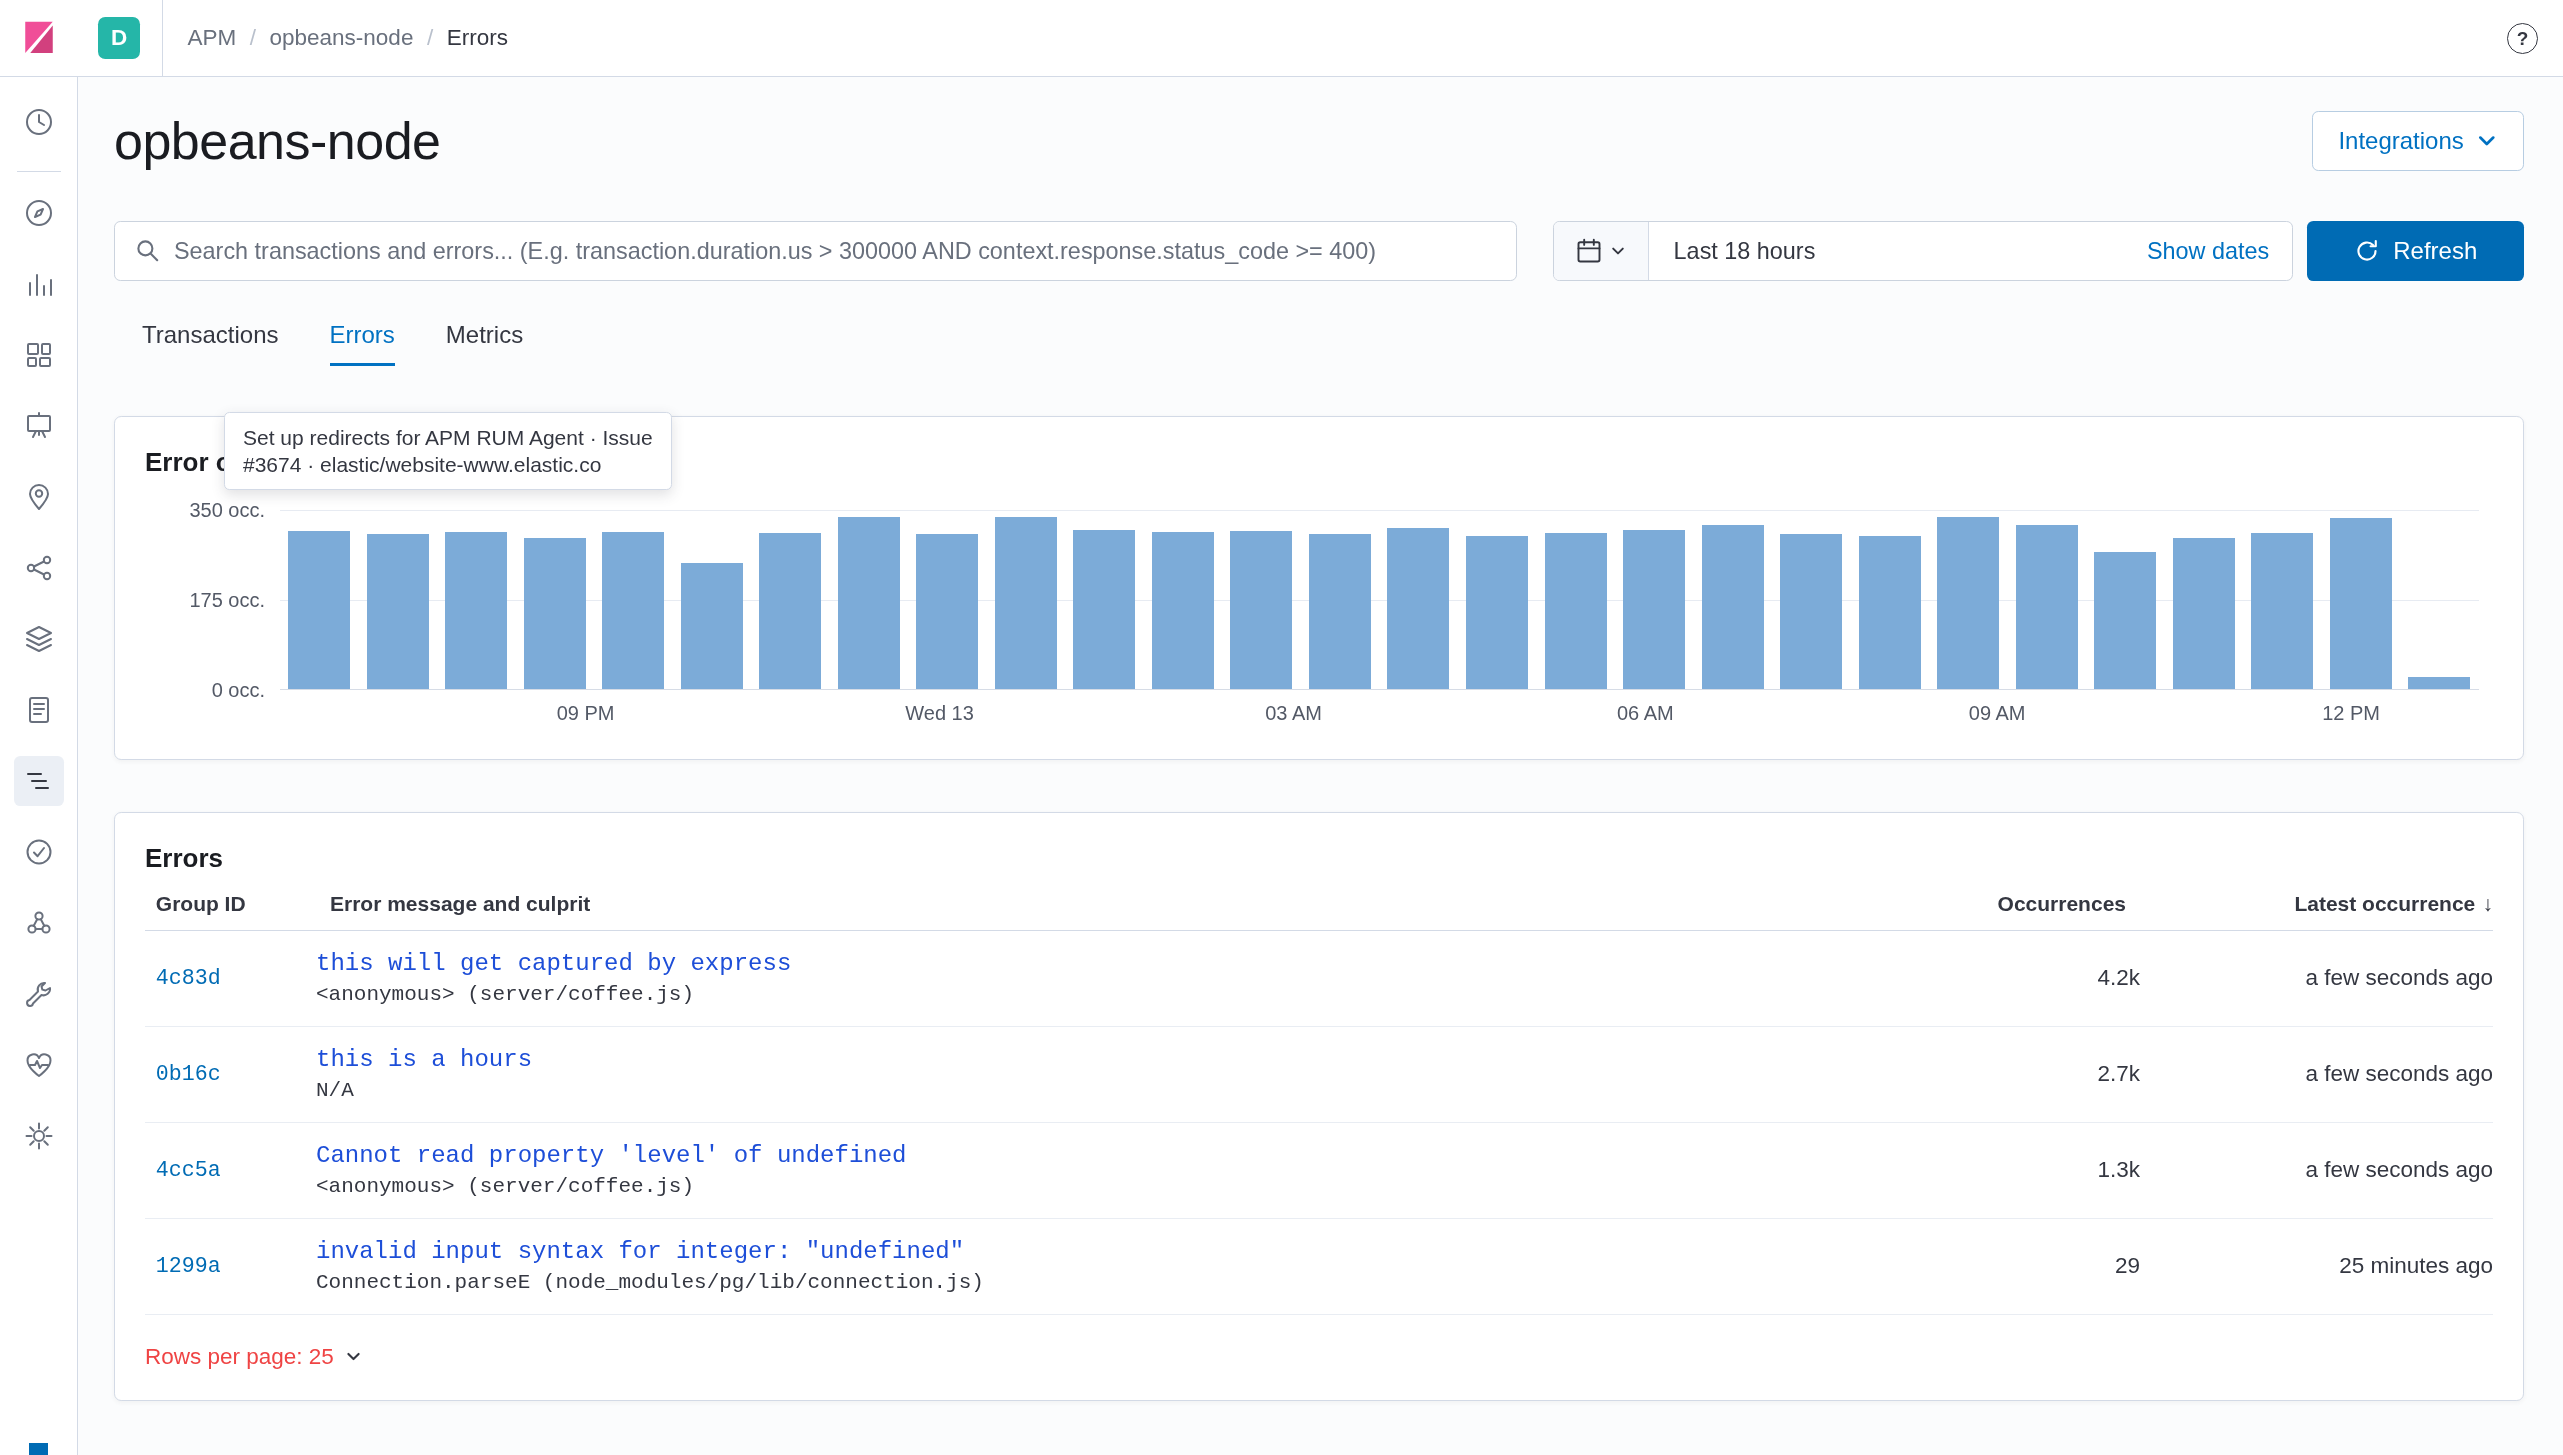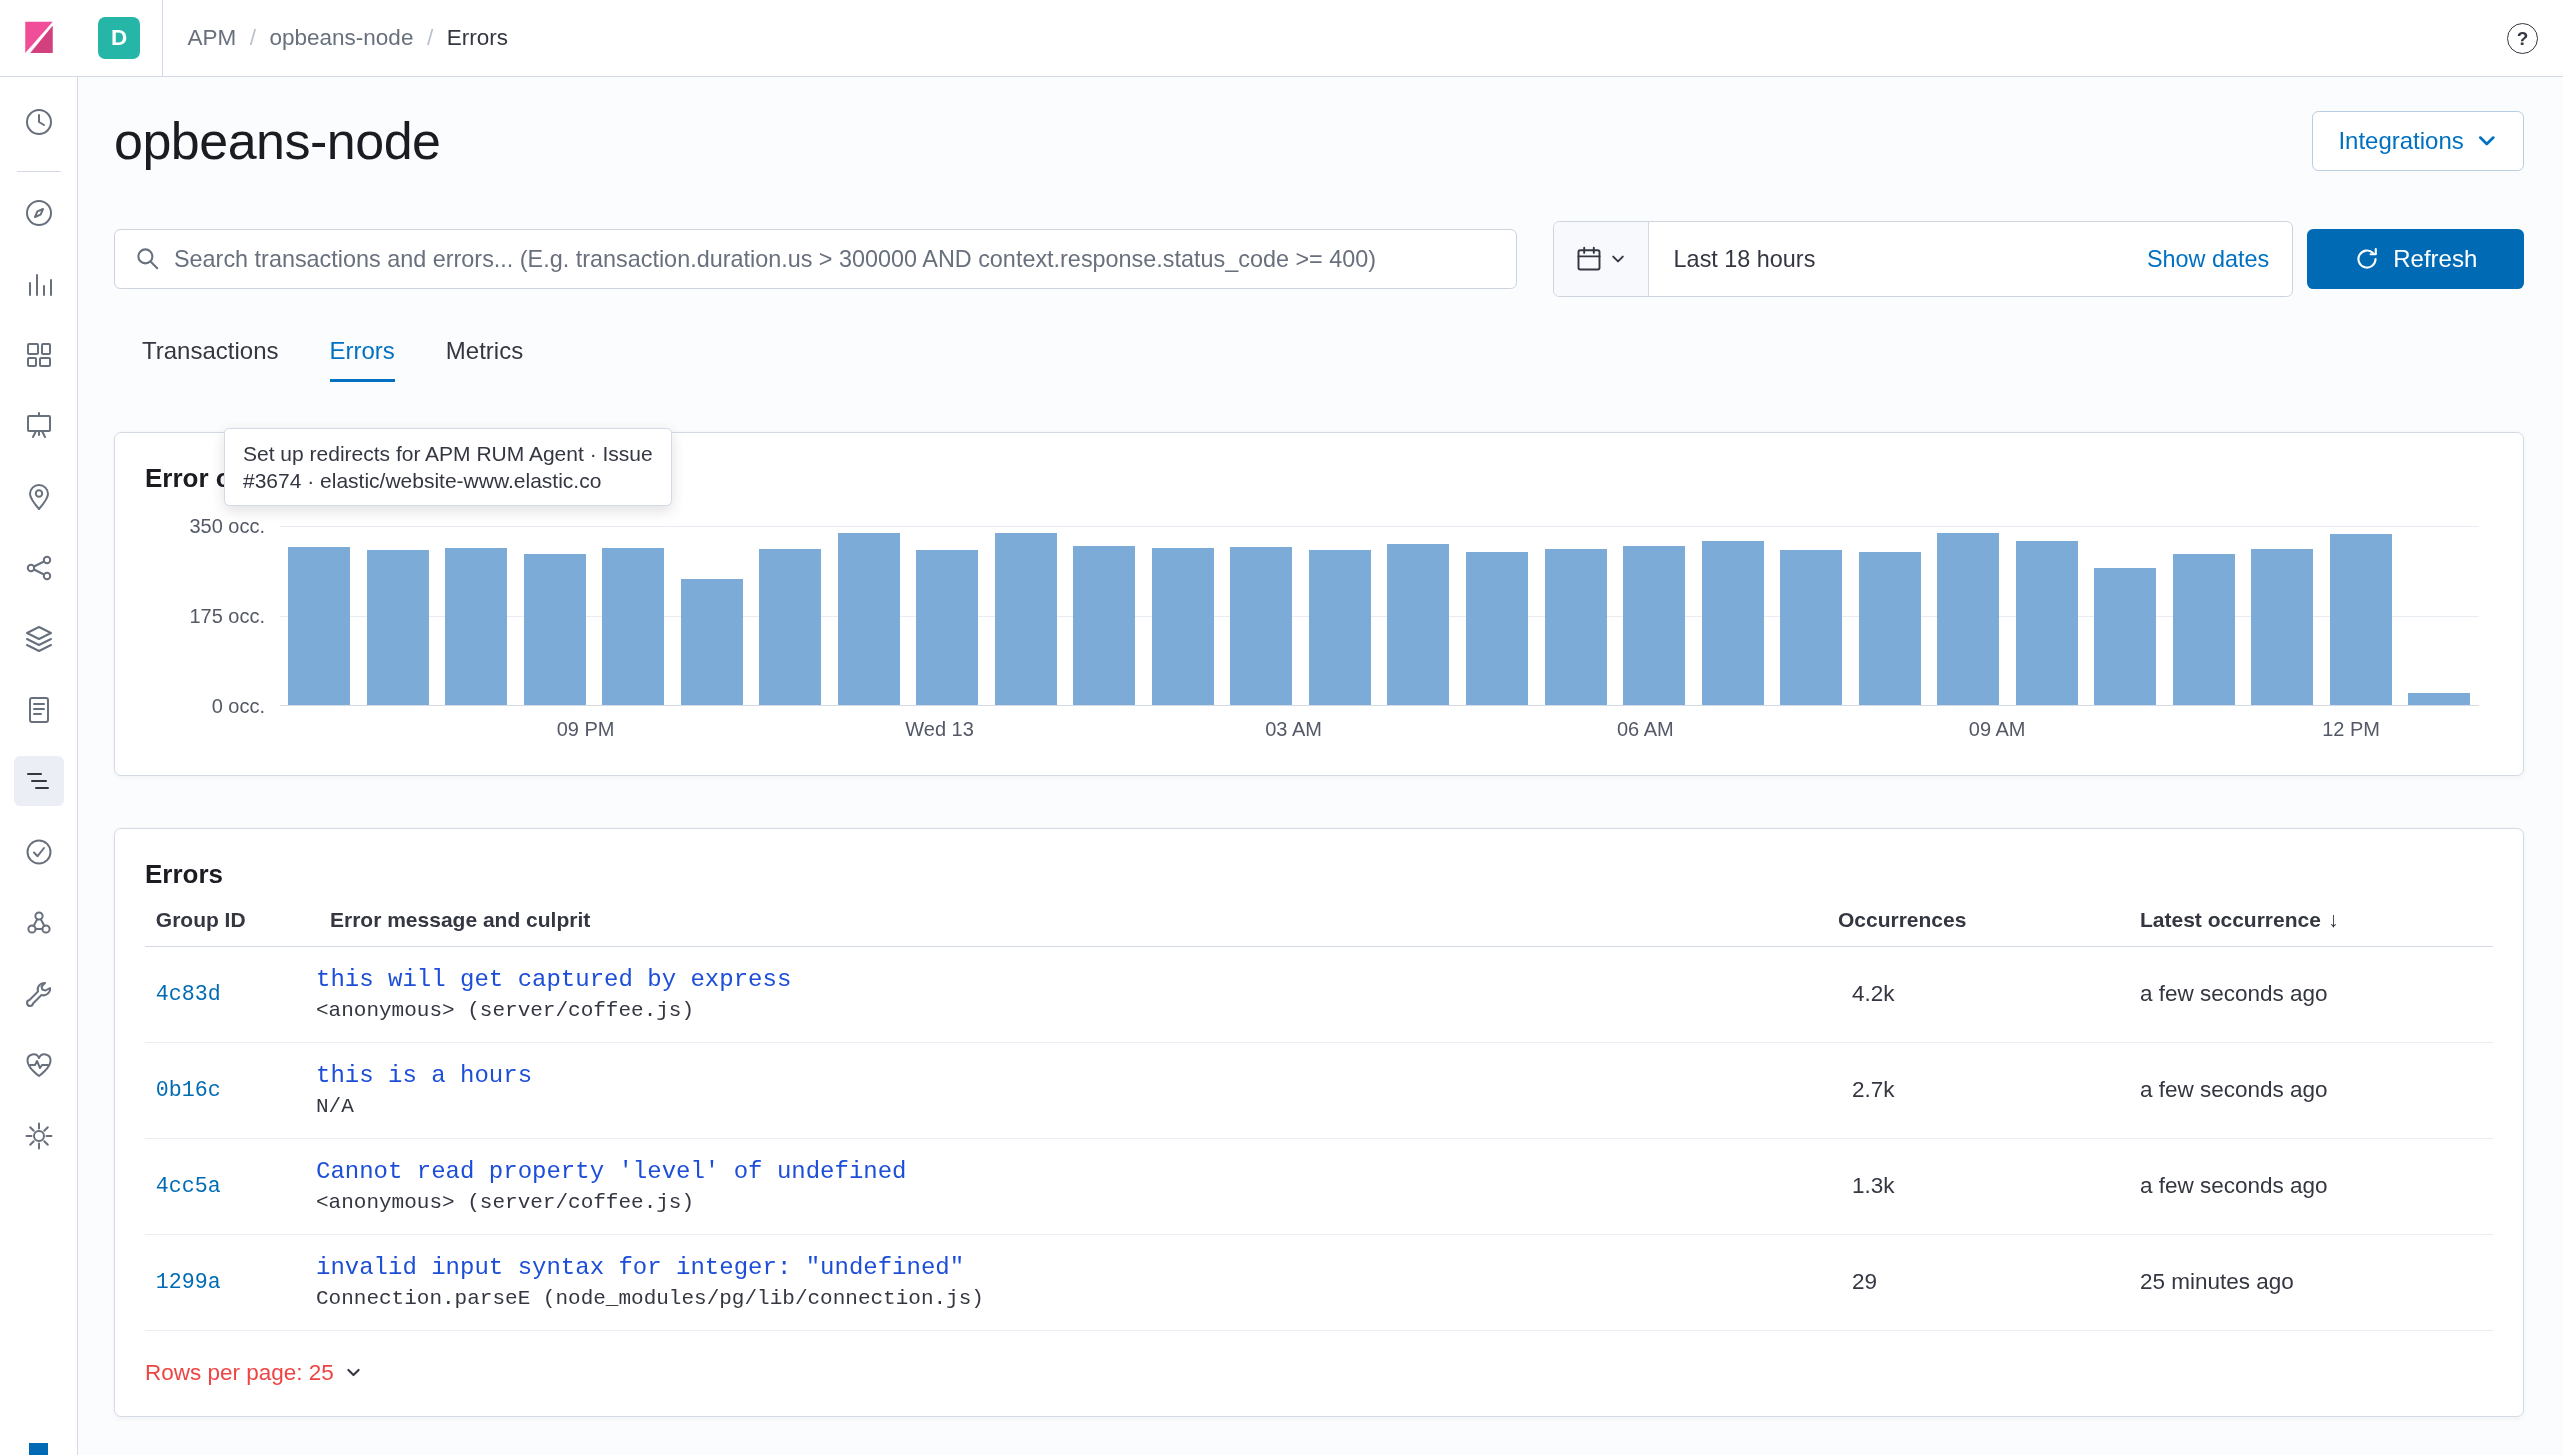--- a/index.html
+++ b/index.html
@@ -79,21 +79,21 @@
     stroke: #69707D; fill: none; stroke-width: 2.4; stroke-linecap: round;
   }
   .search-input {
     width: 100%; height: 60px; border: 0.9px solid #CBD3DE; border-radius: 6.3px;
     padding: 0 21.6px 0 59px; font-size: 23.4px; color: #343741; background: #fff;
     font-family: "Liberation Sans", sans-serif; outline: none;
   }
   .search-input::placeholder { color: #69707D; opacity: 1; }
 
   .datepicker {
-    width: 740px; height: 76px; margin-left: 36px; flex: none;
+    width: 740px; height: 60px; margin-left: 36px; flex: none;
     border: 0.9px solid #CBD3DE; border-radius: 6.3px; background: #fff;
     display: flex; align-items: stretch; overflow: hidden;
   }
   .dp-quick {
     width: 95px; border: none; border-right: 0.9px solid #D3DAE6; background: #F7F9FC;
     display: flex; align-items: center; justify-content: center; gap: 6.3px; cursor: pointer;
   }
   .dp-quick svg.cal { width: 28px; height: 28px; stroke: #343741; fill: none; stroke-width: 2.2; stroke-linecap: round; }
   .dp-quick svg.chev { width: 16px; height: 16px; stroke: #343741; fill: none; stroke-width: 2.5; stroke-linecap: round; stroke-linejoin: round; }
   .dp-display { flex: 1; display: flex; align-items: center; padding: 0 22.5px 0 25px; font-size: 23.4px; color: #343741; cursor: pointer; }
@@ -144,21 +144,21 @@
   .bar-slot { flex: 1; height: 100%; display: flex; align-items: flex-end; justify-content: center; }
   .bar { width: 79%; }
   .x-axis { position: relative; height: 27px; margin-top: 11.7px; }
   .x-tick { position: absolute; transform: translateX(-50%); font-size: 20px; color: #535966; white-space: nowrap; }
 
   
   .table-panel { margin-top: 52px; }
   .tbl-header, .tbl-row { display: grid; grid-template-columns: 171px 1fr 288px 353px; align-items: center; }
   .tbl-header { margin-top: 18px; padding-bottom: 13.5px; border-bottom: 0.9px solid #D3DAE6; gap: 14px; }
   .th { font-size: 21px; font-weight: 700; color: #343741; }
-  .th.right, .td.right { }
+  .th.right, .td.right { text-align: right; }
   .th-group, .td-group { padding-left: 10.8px; }
   .sort-arrow { display: inline-block; margin-left: 7.2px; font-weight: 400; color: #343741; }
   .sort-arrow::before { content: "\2193"; }
   .tbl-row { height: 96px; border-bottom: 0.9px solid #E9EDF3; }
   .mono { font-family: "Liberation Mono", "DejaVu Sans Mono", monospace; }
   .td-group { font-size: 21.6px; color: #006BB4; cursor: pointer; }
   .msg-link { font-size: 24px; color: #1d4ed8; cursor: pointer; display: block; margin-bottom: 6.3px; }
   .culprit { font-size: 21px; color: #343741; display: block; }
   .td.right { font-size: 22.5px; color: #343741; }
   .tbl-footer { display: flex; align-items: center; gap: 10.8px; padding-top: 29px; font-size: 22.5px; color: #ef4444; cursor: pointer; }

